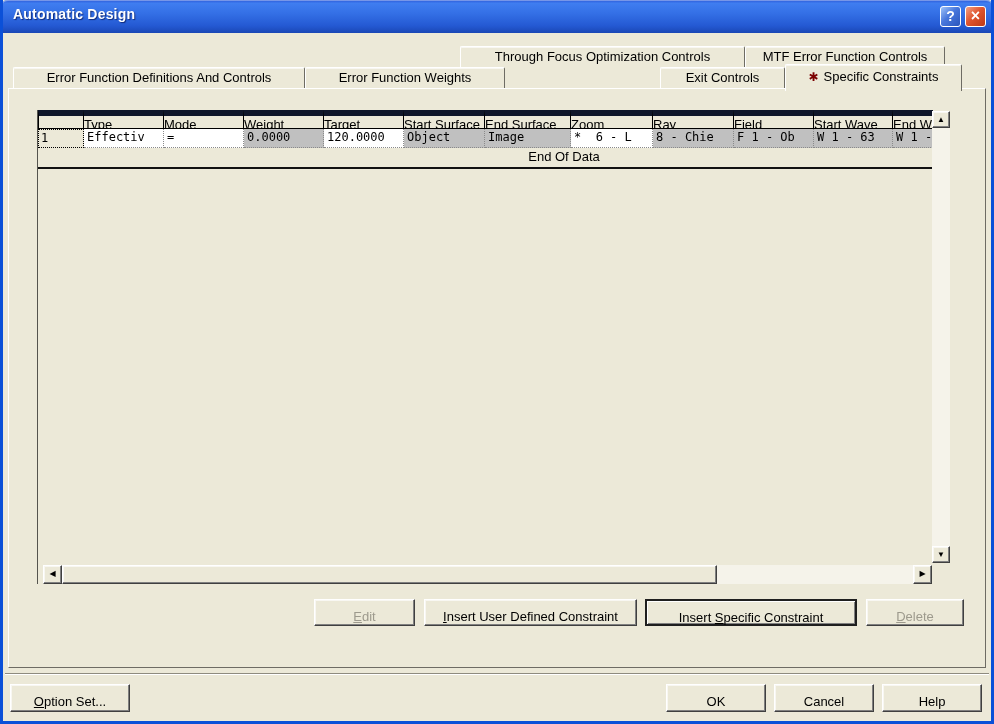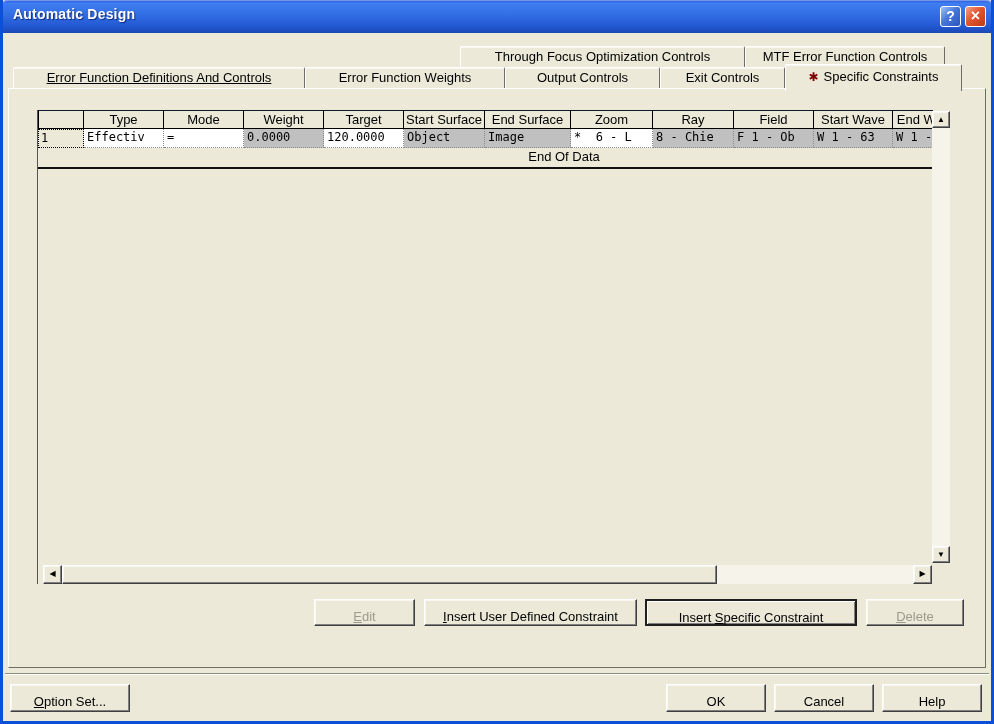--- a/index.html
+++ b/index.html
@@ -47,22 +47,22 @@
     background:#ECE9D8;border:1px solid;border-color:#FFFFFF #6E6C64 #6E6C64 #FFFFFF;z-index:2;
   }
   
   .grid-frame{
     position:absolute;left:37px;top:110px;width:895px;height:474px;overflow:hidden;
     border-left:1px solid #55544E;z-index:4;
   }
   .g-header,.g-row{display:flex;width:923px;}
   .hc{
     box-sizing:border-box;height:19px;flex:none;background:#ECE9D8;
-    border-top:1px solid #0f172a;border-bottom:1px solid #000;border-right:1px solid #000;
-    font-size:13px;line-height:17px;text-align:center;overflow:hidden;white-space:nowrap;
+    border-top:6px solid #0f172a;border-bottom:1px solid #000;border-right:1px solid #000;
+    font-size:13px;line-height:17px;overflow:hidden;white-space:nowrap;
   }
   .cell{
     box-sizing:border-box;height:19px;flex:none;
     border-right:1px dotted #8a8a8a;border-bottom:1px dotted #8a8a8a;
     font-family:"DejaVu Sans Mono",monospace;font-size:12px;line-height:17px;
     padding-left:3px;white-space:pre;overflow:hidden;
   }
   .c-num{
     box-sizing:border-box;height:19px;flex:none;background:#ECE9D8;
     border:1px dotted #000;font-family:"DejaVu Sans Mono",monospace;font-size:12px;line-height:16px;padding-left:2px;
@@ -112,23 +112,22 @@
   <div class="cap-btn close-btn">
     <span>×</span>
   </div>
 </div>
 
 <div class="tabrow tabrow1">
   <div class="tab" style="left:460px;width:285px;">Through Focus Optimization Controls</div>
   <div class="tab" style="left:745px;width:200px;">MTF Error Function Controls</div>
 </div>
 <div class="tabrow tabrow2">
-  <div class="tab" style="left:13px;width:292px;text-decoration:underline;">Error Function Definitions And Controls</div>
+  <div class="tab" style="left:13px;width:292px;">Error Function Definitions And Controls</div>
   <div class="tab" style="left:305px;width:200px;">Error Function Weights</div>
-  <div class="tab" style="left:505px;width:155px;">Output Controls</div>
   <div class="tab" style="left:660px;width:125px;">Exit Controls</div>
   <div class="tab tab-active" style="left:785px;width:177px;">
     <span class="tab-marker">✱</span><span>Specific Constraints</span>
   </div>
 </div>
 
 <div class="tabpanel"></div>
 
 <div class="grid-frame">
   <div class="g-header">

